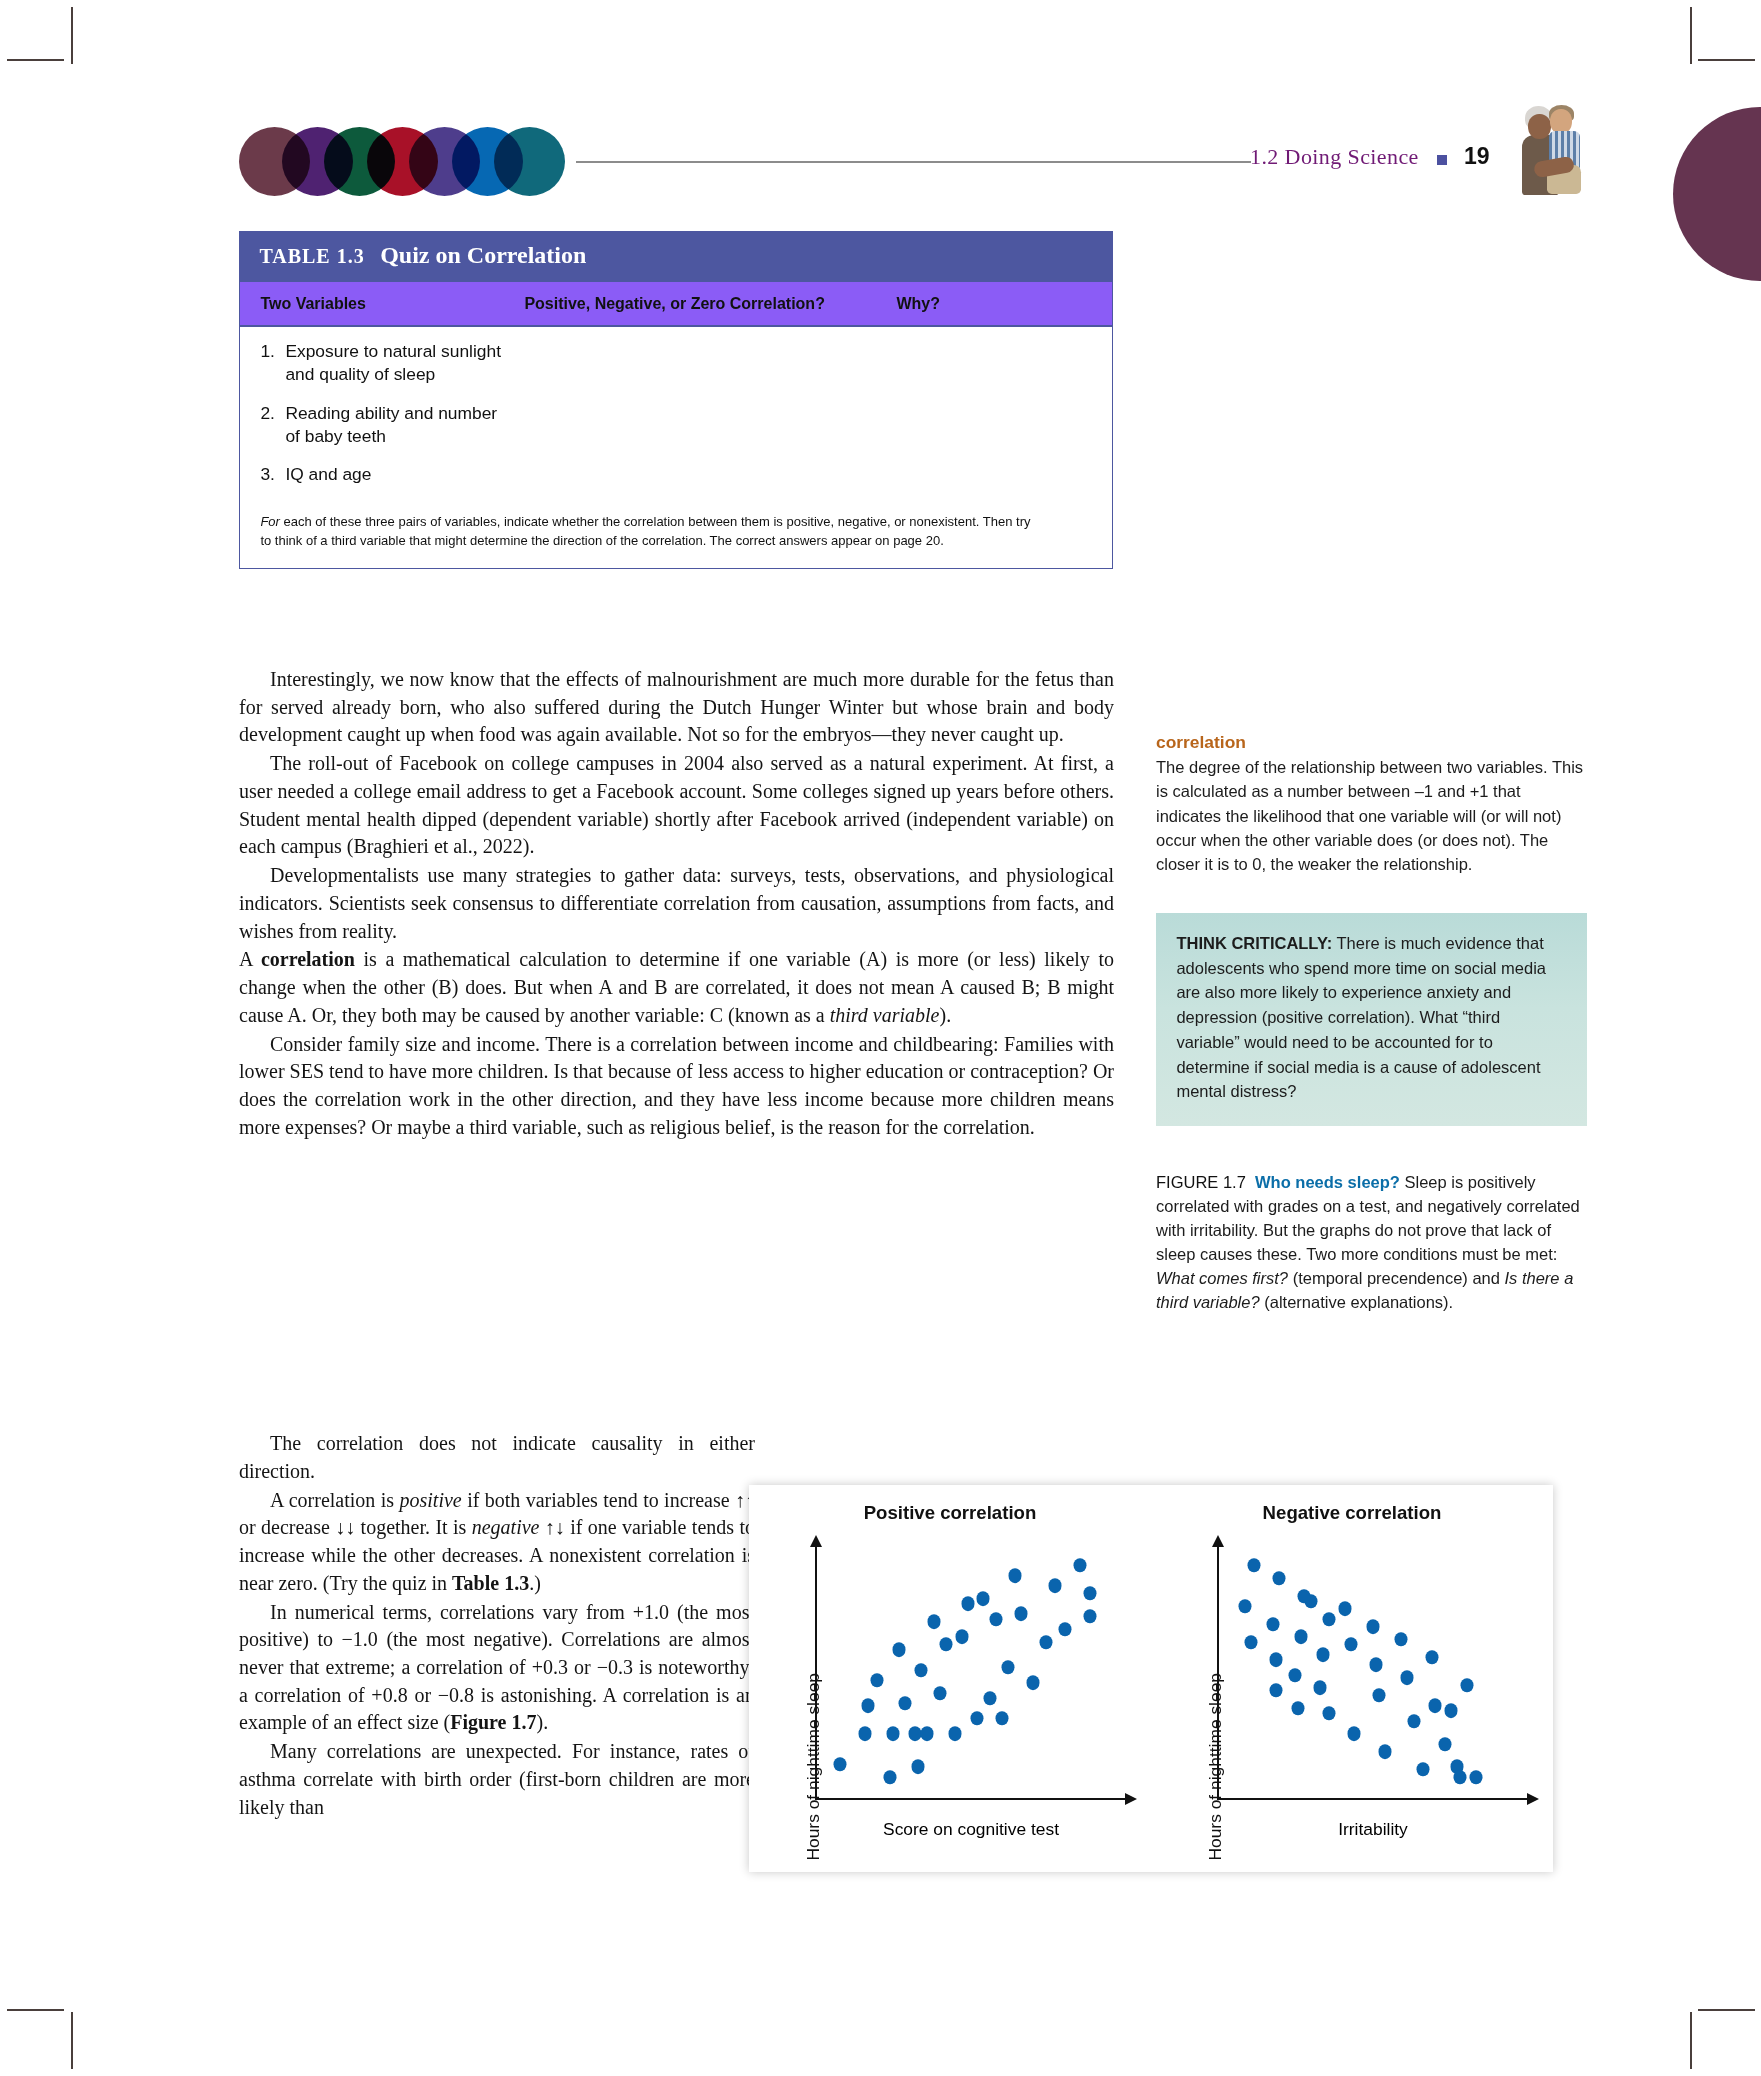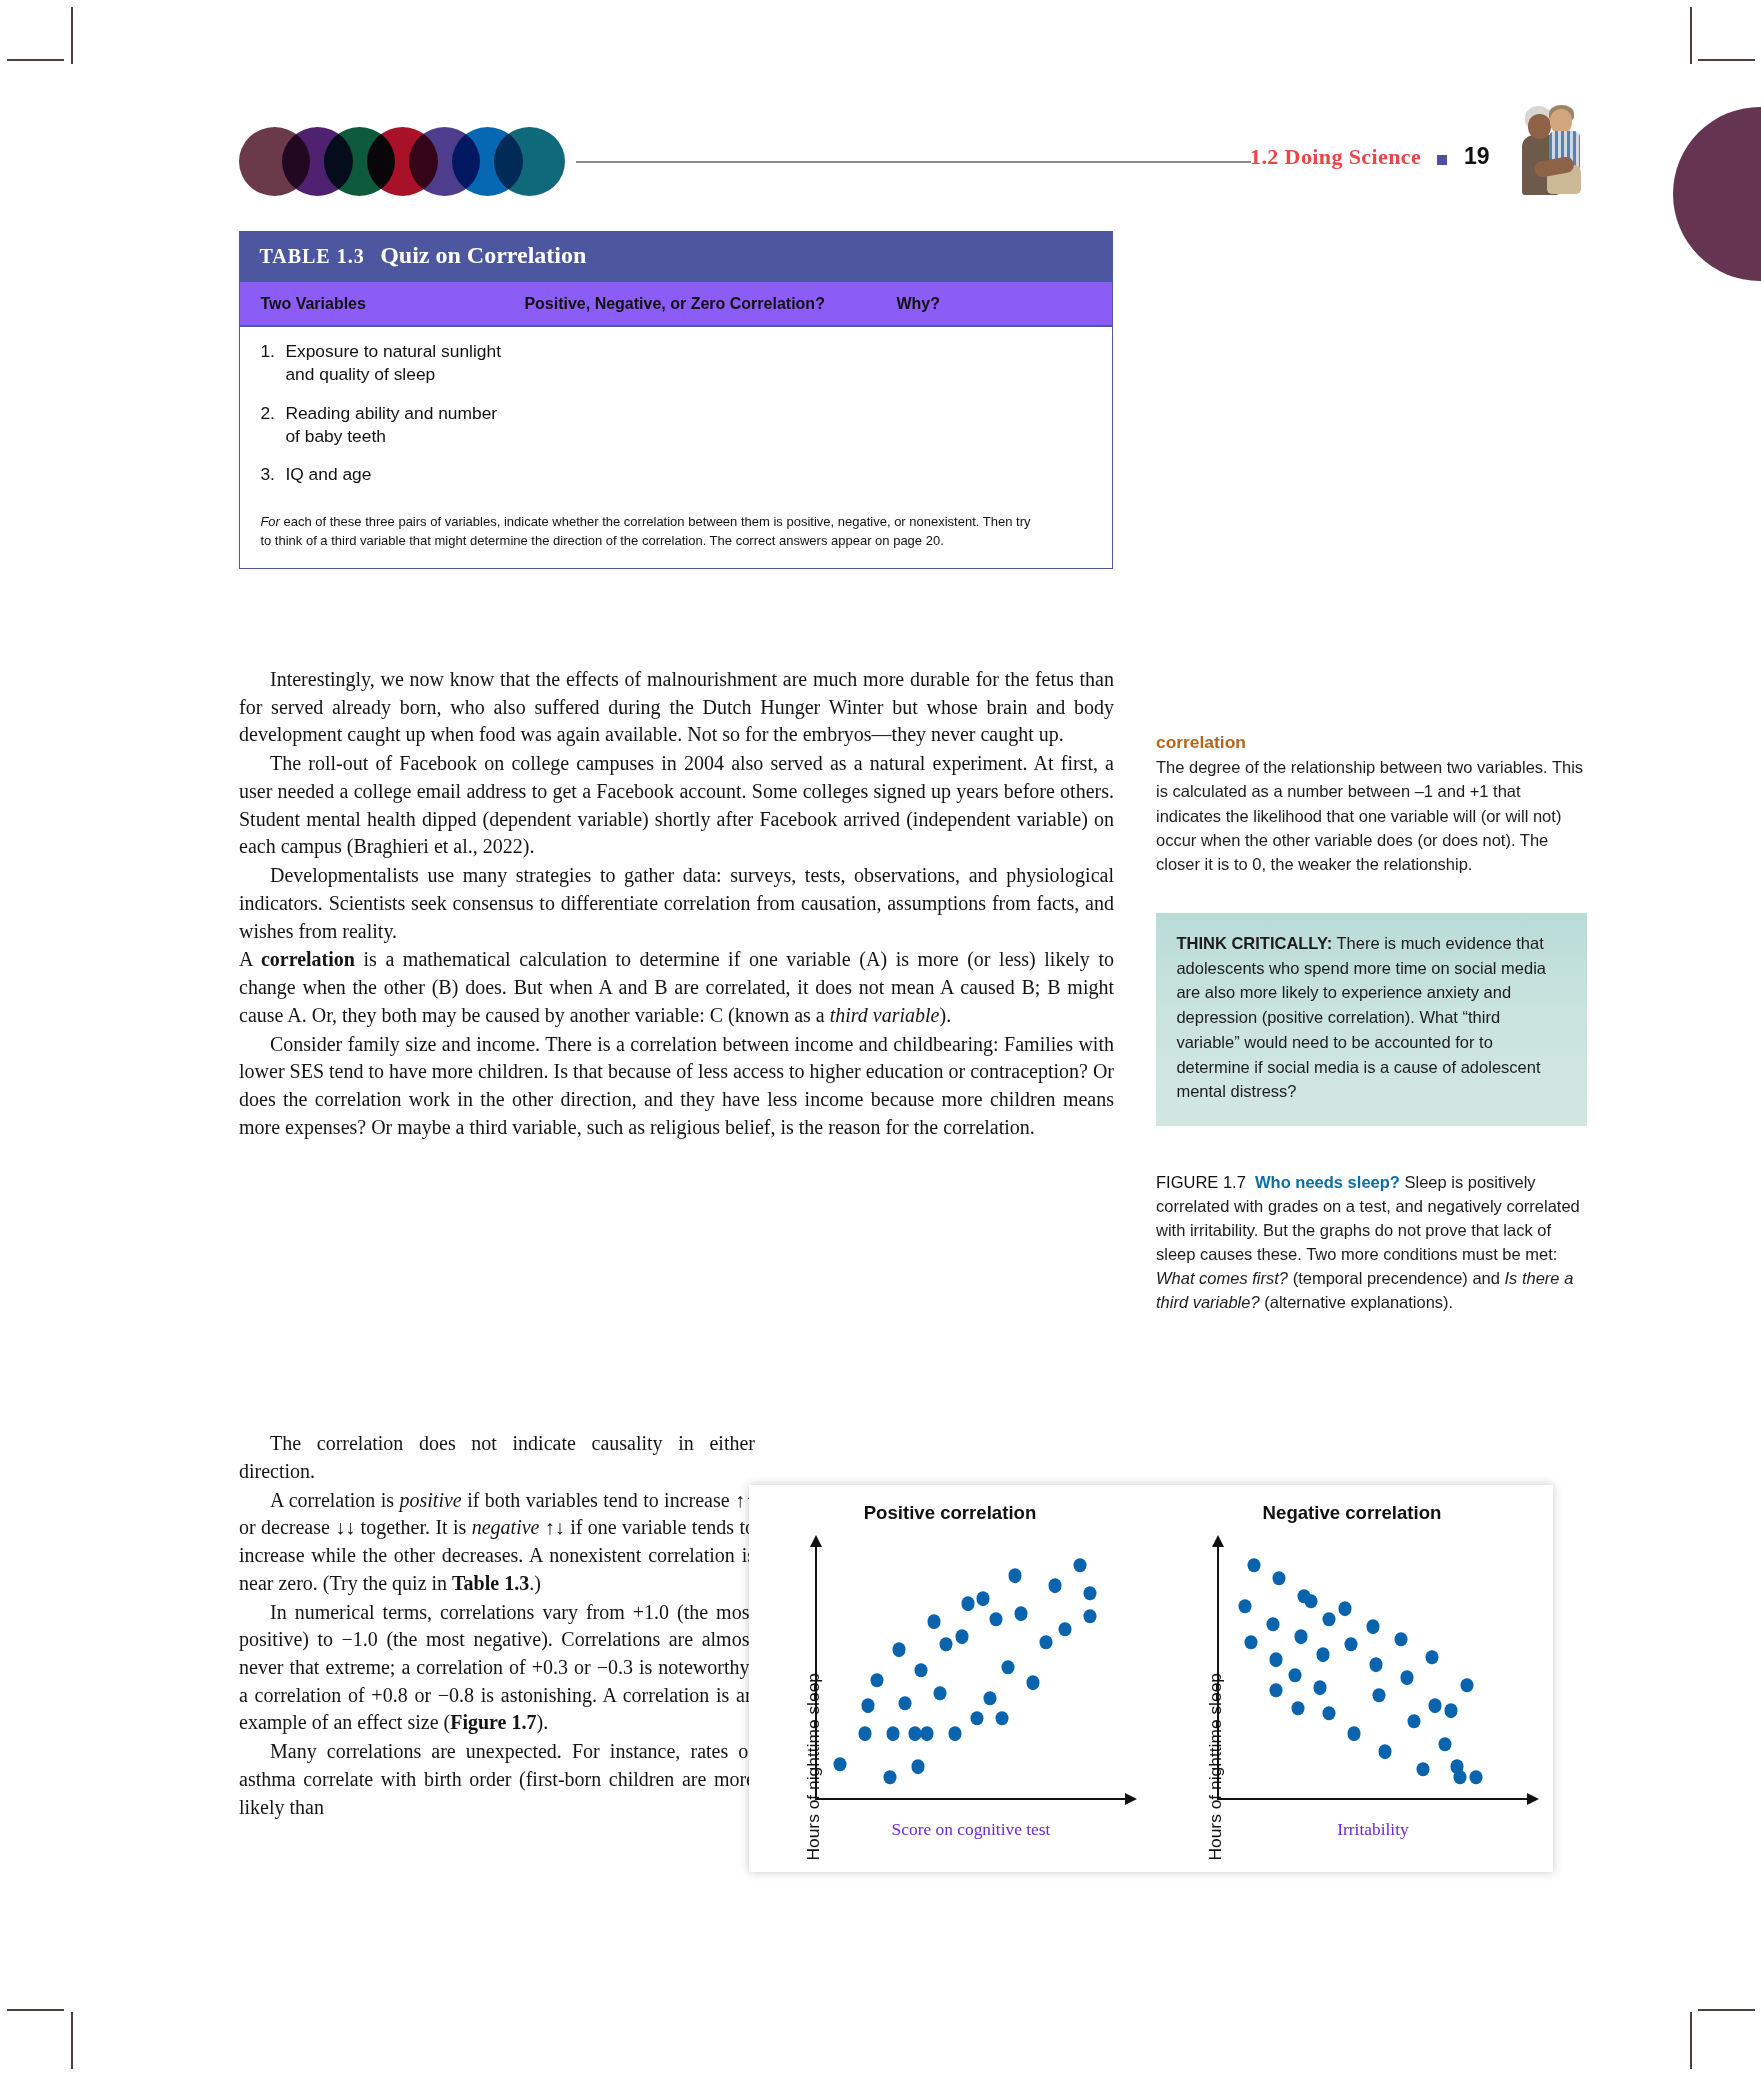--- a/index.html
+++ b/index.html
@@ -25,21 +25,21 @@
     border-radius: 50%; mix-blend-mode: multiply;
   }
 
   .rule-line {
     position: absolute; left: 576px; top: 161px; width: 675px; height: 2.4px;
     background: #8c8c8c;
   }
   .header-title {
     position: absolute; left: 1250px; top: 144px;
     font-family: "Liberation Serif", serif;
-    font-size: 22px; color: #ef4444; letter-spacing: 0.4px; white-space: nowrap; font-weight: bold;
+    font-size: 22px; color: #701a75; letter-spacing: 0.4px; white-space: nowrap;
   }
   .header-sq {
     position: absolute; left: 1437px; top: 155px; width: 10.2px; height: 10.2px;
     background: #4c51a0;
   }
   .header-pageno {
     position: absolute; left: 1464px; top: 143px;
     font-family: "Liberation Sans", sans-serif;
     font-size: 23px; font-weight: bold; color: #111;
   }
@@ -200,21 +200,21 @@
     border-left: 12px solid #111;
   }
   .ylabel {
     position: absolute; left: -2.4px; top: 50%;
     transform: translate(-100%, -50%) rotate(-90deg); transform-origin: right center;
     font-family: "Liberation Sans", sans-serif; font-size: 17.4px; color: #111;
     white-space: nowrap;
   }
   .xlabel {
     position: absolute; left: 0; right: 0; bottom: -40px; text-align: center;
-    font-family: Liberation Serif, serif; font-size: 17.4px; color: #6d28d9;
+    font-family: Liberation Sans, sans-serif; font-size: 17.4px; color: #000000;
   }
   .pt {
     position: absolute; width: 13px; height: 14.4px; border-radius: 50%;
     background: #0a64ad; transform: translate(-50%, 50%);
   }
 </style>
 </head>
 <body>
 
 <div class="crop crop-v" style="left:71px;top:7.2px;"></div>

